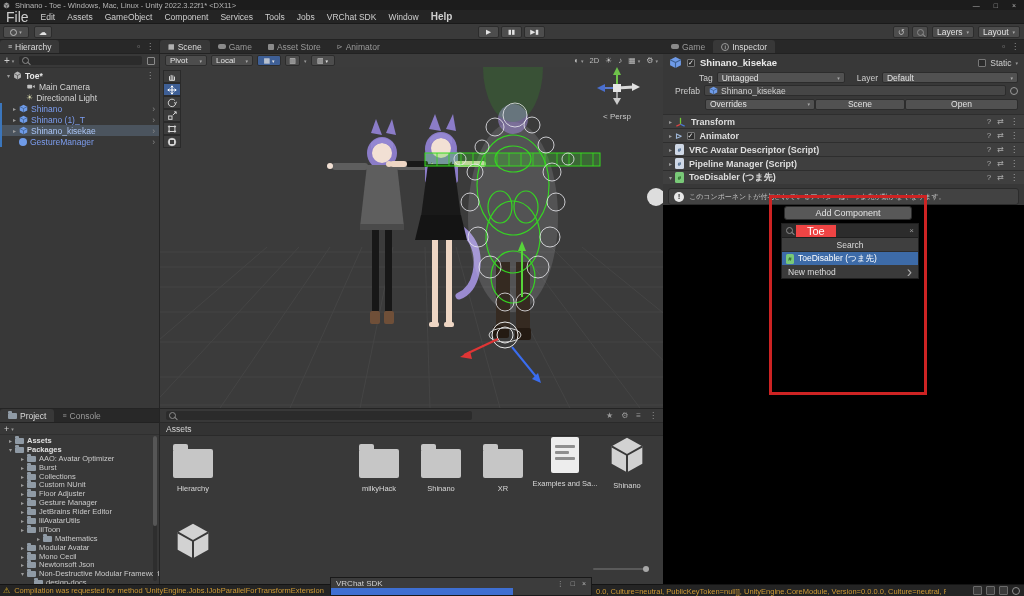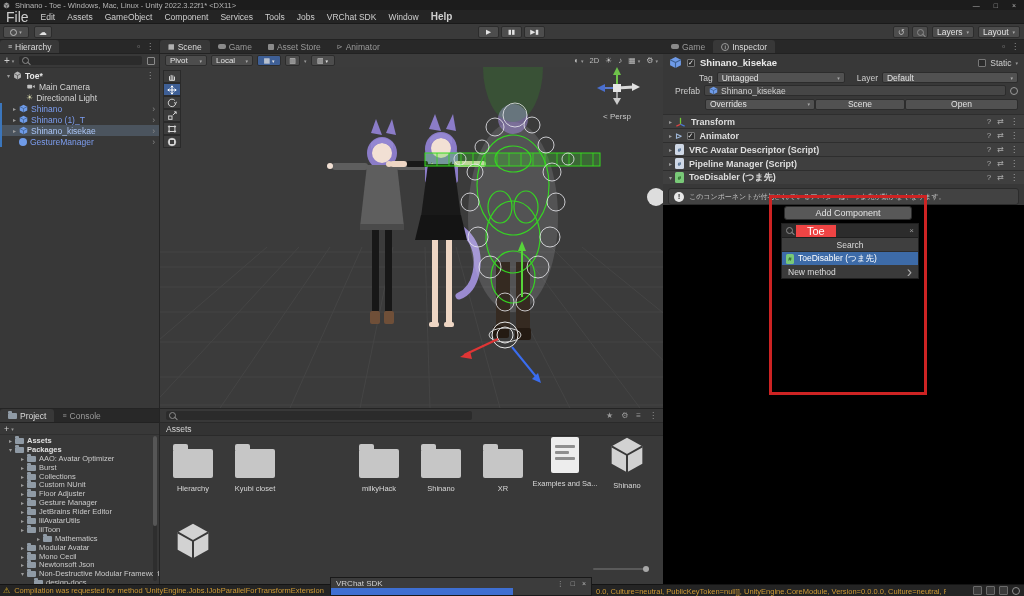--- a/index.html
+++ b/index.html
@@ -687,24 +687,20 @@
       </span>
     </div>
     <div class="row" style="height:12px;background:#333;border-bottom:1px solid #2a2a2a;padding:0 6px;">
       <span style="font-size:8.5px;color:#d5d5d5;">Assets</span>
     </div>
 
     <div class="cell" style="left:2px;top:32px;">
         <span class="bfold" style="margin-top:8px;"></span>
         <span class="lbl">Hierarchy</span>
       </div>
-    <div class="cell" style="left:64px;top:32px;">
-        <span class="bfold" style="margin-top:8px;"></span>
-        <span class="lbl">Kyubi closet</span>
-      </div>
     <div class="cell" style="left:188px;top:32px;">
         <span class="bfold" style="margin-top:8px;"></span>
         <span class="lbl">milkyHack</span>
       </div>
     <div class="cell" style="left:250px;top:32px;">
         <span class="bfold" style="margin-top:8px;"></span>
         <span class="lbl">Shinano</span>
       </div>
     <div class="cell" style="left:312px;top:32px;">
         <span class="bfold" style="margin-top:8px;"></span>

